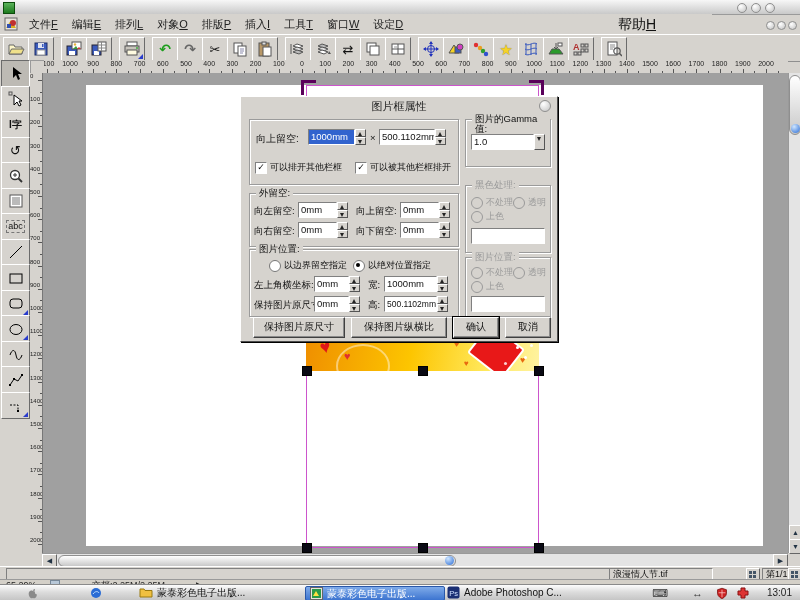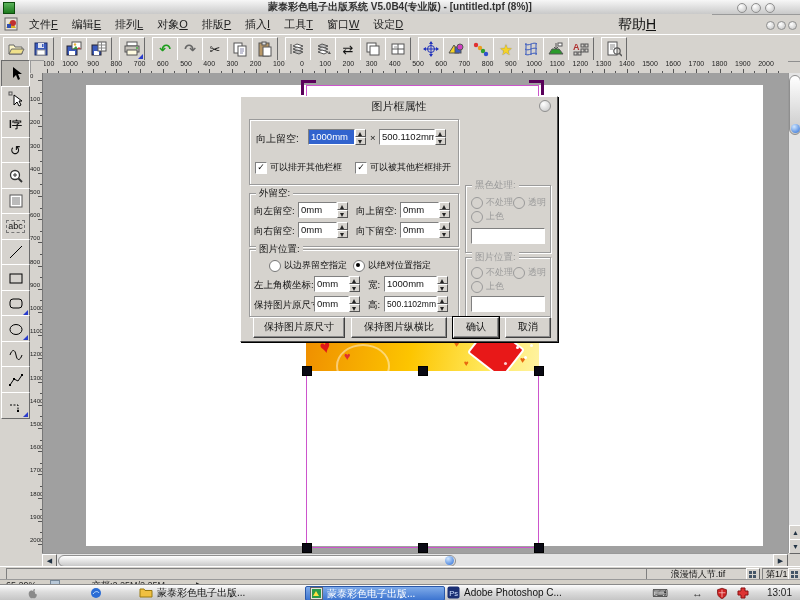--- a/index.html
+++ b/index.html
@@ -103,21 +103,20 @@
   .pbtn{position:absolute;height:19px;background:#d6d3ce;border:1px solid;border-color:#fff #404040 #404040 #fff;
         box-shadow:inset -1px -1px 0 #8a8a8a;font-size:10px;text-align:center;line-height:18px;white-space:nowrap;overflow:hidden}
   .pbtn.def{outline:1px solid #000}
   u{text-decoration:underline}
 </style>
 </head>
 <body>
 
 <div class="abs" id="titlebar">
   <span class="abs" style="left:3px;top:2px;width:10px;height:10px;background:linear-gradient(#5bb35b,#1d7a1d);border:1px solid #0c4c0c"></span>
-  <span>蒙泰彩色电子出版系统 V5.0B4(专业版) - [untitled.tpf (8%)]</span>
   <span class="wincircle" style="left:737px;top:3px;width:8px;height:8px"></span>
   <span class="wincircle" style="left:751px;top:3px;width:8px;height:8px"></span>
   <span class="wincircle" style="left:765px;top:3px;width:8px;height:8px"></span>
 </div>
 
 <div class="abs" id="menubar">
   <span class="abs" style="left:4px;top:3px;width:14px;height:14px">
     <svg width="14" height="14" viewBox="0 0 14 14">
         <rect x="1" y="1" width="12" height="12" fill="#e8e4dc" stroke="#666"></rect>
         <path d="M2 11L7 3l5 8z" fill="#d8b020"></path>
@@ -568,21 +567,21 @@
   <div class="sbtn" style="left:0;top:0;width:13px;height:12px">◀</div>
   <div class="thumb" style="left:16px;top:1px;width:396px;height:10px">
     <div class="gem" style="right:1px;top:0"></div>
   </div>
   <div class="sbtn" style="right:0;top:0;width:13px;height:12px">▶</div>
 </div>
 <div class="abs" id="leftgap"></div>
 
 <div class="abs" id="statusbar">
   <div class="spanel" style="left:6px;width:634px"></div>
-  <div class="spanel" style="left:646px;width:96px;text-align:center">浪漫情人节.tif</div>
+  <div class="spanel" style="left:609px;width:96px;text-align:left">浪漫情人节.tif</div>
   <div class="sgrid" style="left:746px"></div>
   <div class="spanel" style="left:762px;width:26px">第1/1页</div>
   <div class="sgrid" style="left:788px"></div>
 </div>
 
 <div class="abs" id="psstrip">
   <span style="left:6px">65.29%</span>
   <span style="left:50px;width:8px;height:4px;background:#b8c8d8;border:1px solid #789"></span>
   <span style="left:92px">文档:2.25M/2.25M</span>
   <span style="left:196px">▶</span>
@@ -665,20 +664,29 @@
     <span class="cb" style="left:5px;top:41px">
       <span class="cbbox">✓</span>
       <span>可以排开其他栏框</span>
     </span>
     <span class="cb" style="left:105px;top:41px">
       <span class="cbbox">✓</span>
       <span>可以被其他栏框排开</span>
     </span>
   </div>
 
+  <div class="grp" style="left:224px;top:22px;width:84px;height:46px">
+    <span class="legend">图片的Gamma值:</span>
+    <div class="fld" style="left:5px;top:14px;width:74px">
+      <span class="box">1.0</span>
+      <span class="spin">
+          <i class="dn" style="flex:1"></i>
+        </span>
+    </div>
+  </div>
 
   <div class="grp" style="left:8px;top:96px;width:208px;height:52px">
     <span class="legend">外留空:</span>
     <span class="dlab" style="left:4px;top:11px">向左留空:</span>
     <div class="fld" style="left:48px;top:8px;width:50px">
       <span class="box">0mm</span>
       <span class="spin">
           <i class="up"></i>
           <i class="dn"></i>
         </span>

